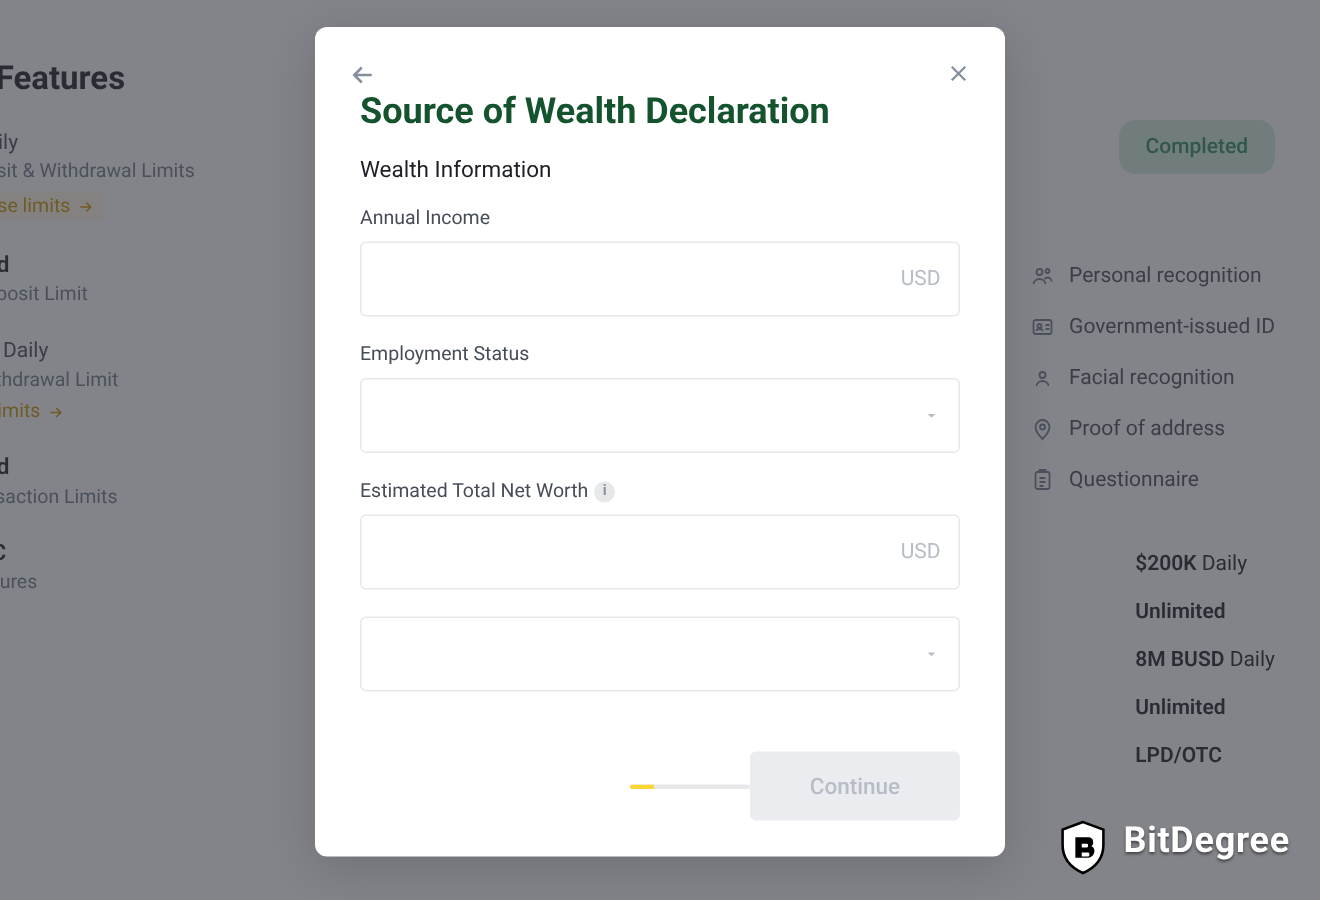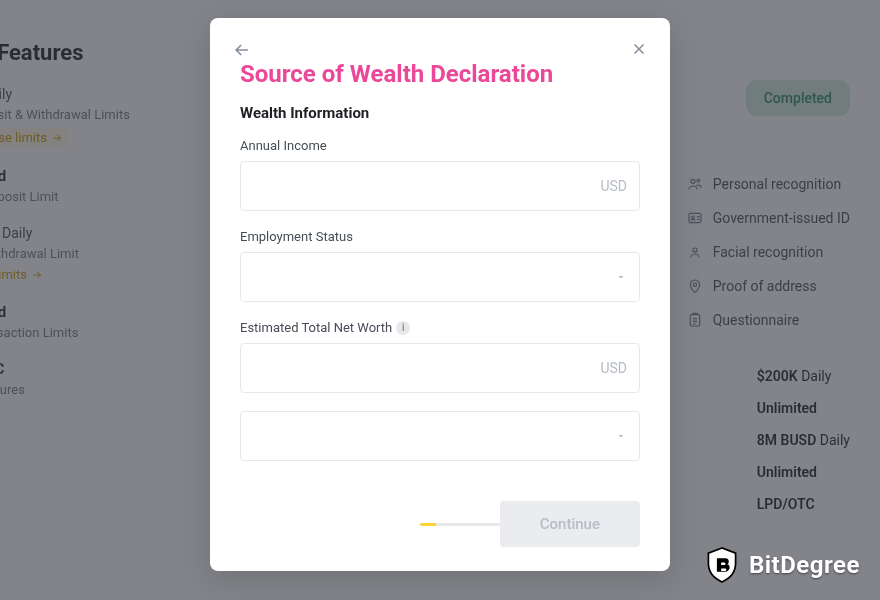--- a/index.html
+++ b/index.html
@@ -19,33 +19,33 @@
 .verify-list{display:flex;flex-direction:column;gap:18px;margin-bottom:40px}
 .verify-item{display:flex;align-items:center;gap:10px;font-size:14px;color:#474d57}
 .verify-icon{width:16px;height:16px;color:#707a8a}
 .limits-list{display:flex;flex-direction:column;gap:16px}
 .limit-item{font-size:14px;font-weight:600;color:#1e2026}
 .limit-item .daily{font-weight:400}
 .overlay{position:absolute;inset:0;background:rgba(50,54,62,.6);display:flex;align-items:flex-start;justify-content:center;padding-top:18px}
 .modal{width:460px;background:#fff;border-radius:8px;padding:18px 30px 24px;position:relative;box-shadow:0 8px 32px rgba(0,0,0,.15)}
 .modal-back{position:absolute;left:22px;top:22px;color:#848e9c;cursor:pointer}
 .modal-close{position:absolute;right:22px;top:22px;color:#848e9c;cursor:pointer}
-.modal-title{font-size:24px;font-weight:700;color:#ec4899;margin:24px 0 16px}
-.modal-subtitle{font-size:15px;font-weight:700;color:#1e2026;margin-bottom:16px}
+.modal-title{font-size:24px;font-weight:700;color:#14532d;margin:24px 0 16px}
+.modal-subtitle{font-size:15px;font-weight:400;color:#1e2026;margin-bottom:16px}
 .field{margin-bottom:18px}
 .field-label{font-size:13px;color:#474d57;margin-bottom:8px;display:flex;align-items:center;gap:4px}
 .field-input{width:100%;height:50px;border:1px solid #e6e8ea;border-radius:4px;position:relative;display:flex;align-items:center;padding:0 12px}
 .field-currency{color:#b7bdc6;font-size:14px;margin-left:auto}
 .field-caret{color:#b7bdc6;margin-left:auto}
 .info-icon{width:14px;height:14px;border-radius:50%;background:#e6e8ea;display:inline-flex;align-items:center;justify-content:center;font-size:10px;color:#848e9c;font-weight:600}
 .modal-footer{display:flex;align-items:center;justify-content:flex-end;margin-top:40px}
 .progress{width:80px;height:3px;background:#e6e8ea;border-radius:2px;overflow:hidden}
 .progress-fill{width:20%;height:100%;background:#fcd535}
 .btn-continue{background:#eaecef;color:#b7bdc6;border:none;padding:14px 40px;border-radius:4px;font-size:15px;font-weight:500;cursor:pointer}
-.logo{position:absolute;right:20px;bottom:16px;display:flex;align-items:center;gap:10px;color:#fff}
+.logo{position:absolute;right:20px;bottom:16px;display:flex;align-items:flex-start;gap:10px;color:#fff}
 .logo-shield{width:34px;height:38px}
 .logo-text{font-size:24px;font-weight:700;letter-spacing:0.5px;color:#fff;text-shadow:0 1px 2px rgba(0,0,0,.5)}
 svg{display:block}
 </style>
 </head>
 <body>
 
 <div class="bg">
   <div class="bg-content">
     <div class="bg-left">

